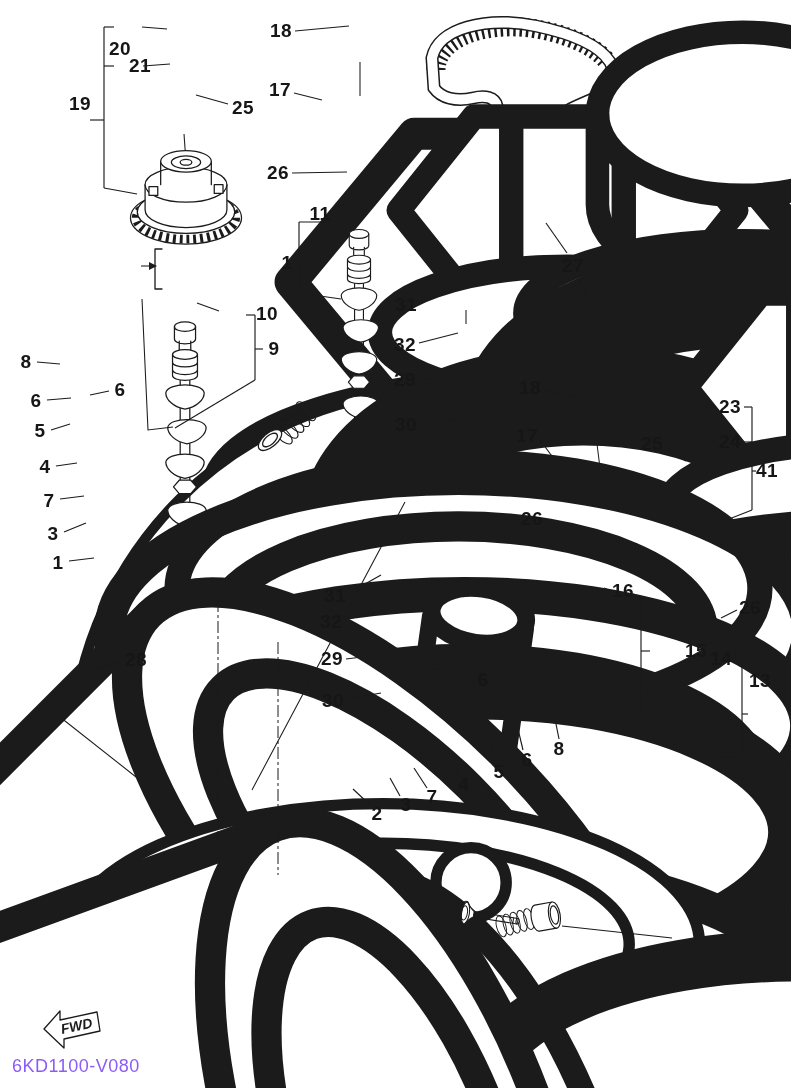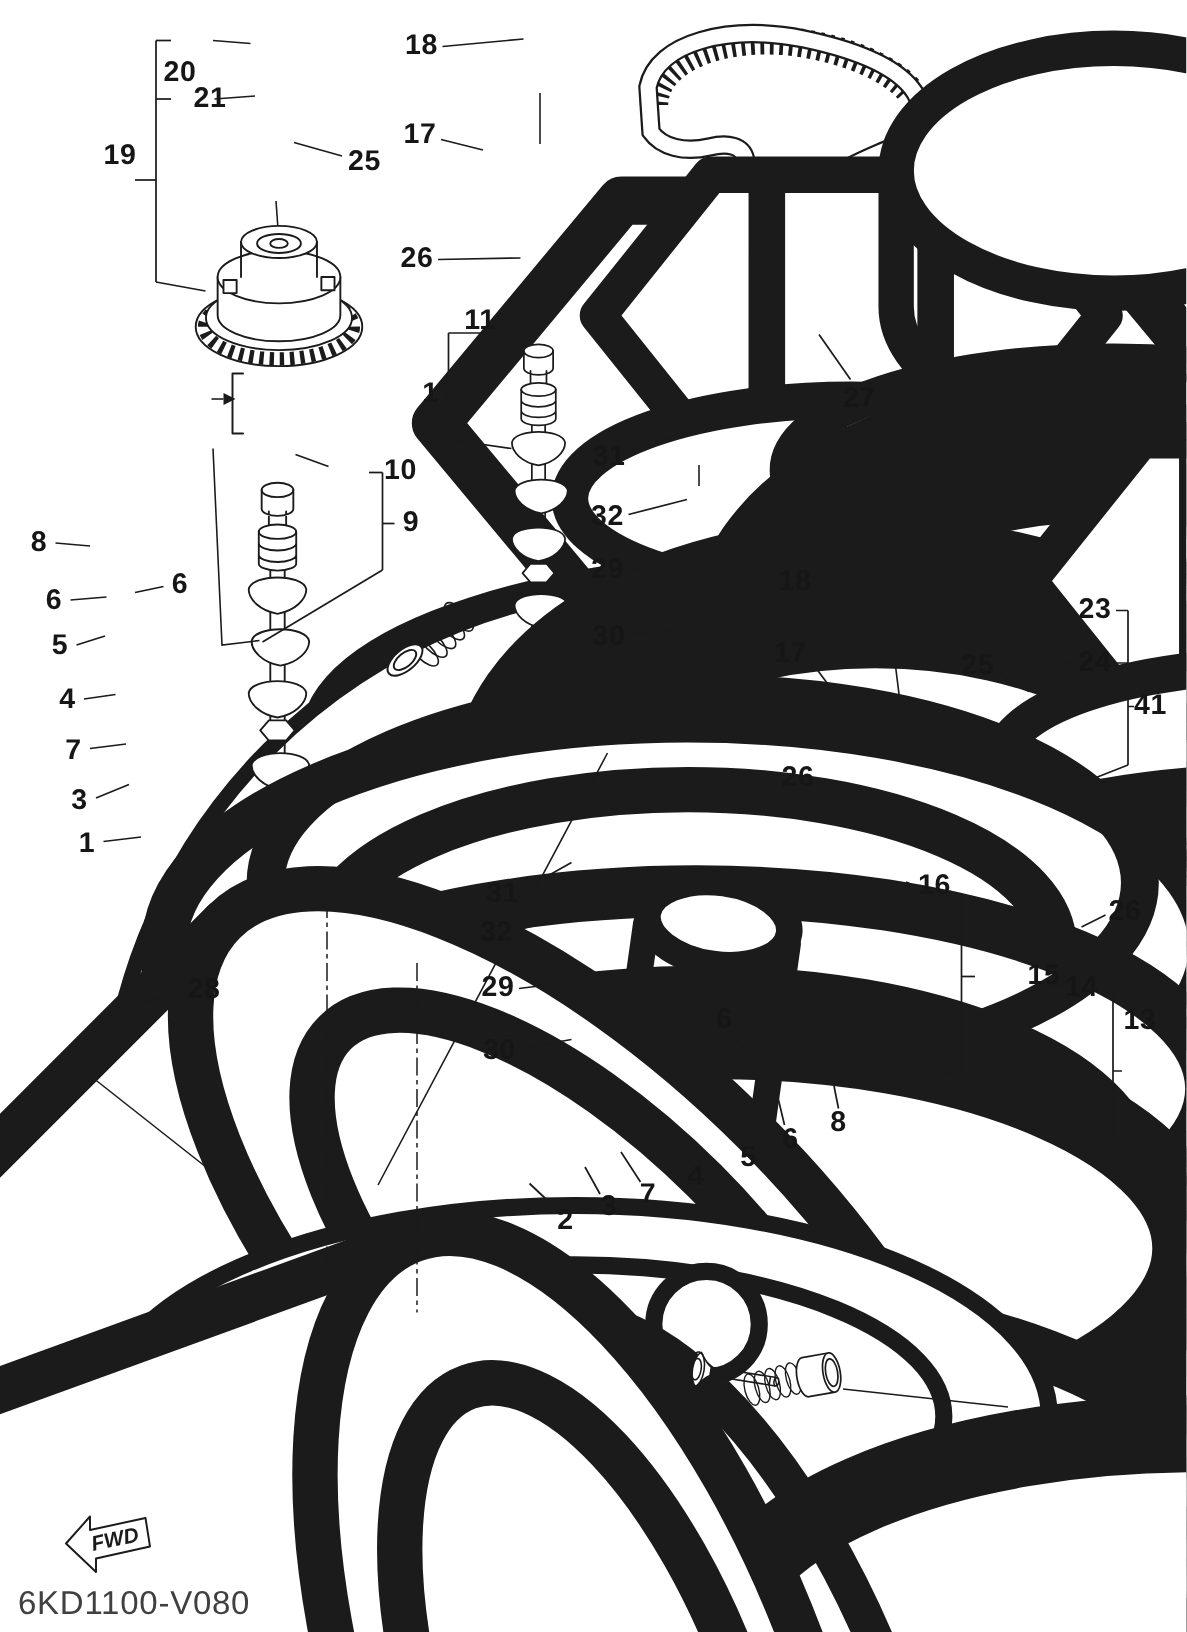--- a/index.html
+++ b/index.html
@@ -22,21 +22,21 @@
   .belt-inner{stroke:#fff;stroke-width:10;fill:none;}
   .blk{stroke:#1b1b1b;stroke-width:1.05;fill:none;stroke-linejoin:round;}
   .fillink{fill:#1b1b1b;stroke:none;}
   #leader-layer line{stroke:#1b1b1b;stroke-width:1.15;}
   
   #refbox{position:absolute;left:548px;top:303px;width:180px;height:64px;z-index:3;
           border:1.6px solid #161616;padding:2.5px;box-sizing:border-box;}
   #refbox .inner{border:1.4px solid #161616;width:100%;height:100%;box-sizing:border-box;}
   #refbox .l1{font-size:15px;font-weight:bold;color:#161616;margin:8px 0 0 9px;}
   #refbox .l2{font-size:15px;font-weight:bold;color:#161616;text-align:right;margin:2px 24px 0 0;}
-  #code{position:absolute;left:12px;top:1056px;z-index:3;font-size:22px;color:#404040;letter-spacing:.5px;}
+  #code{position:absolute;left:12px;top:1056px;z-index:3;font-size:18px;color:#8b5cf6;letter-spacing:.5px;}
   .fwdtext{font:italic bold 14px "Liberation Sans",sans-serif;fill:#1b1b1b;}
 </style>
 </head>
 <body>
 
 <div id="page">
 
 <svg id="art" width="791" height="1088" viewBox="0 0 791 1088">
   <defs>
     <symbol id="sym-sprocket" viewBox="0 0 120 90">

